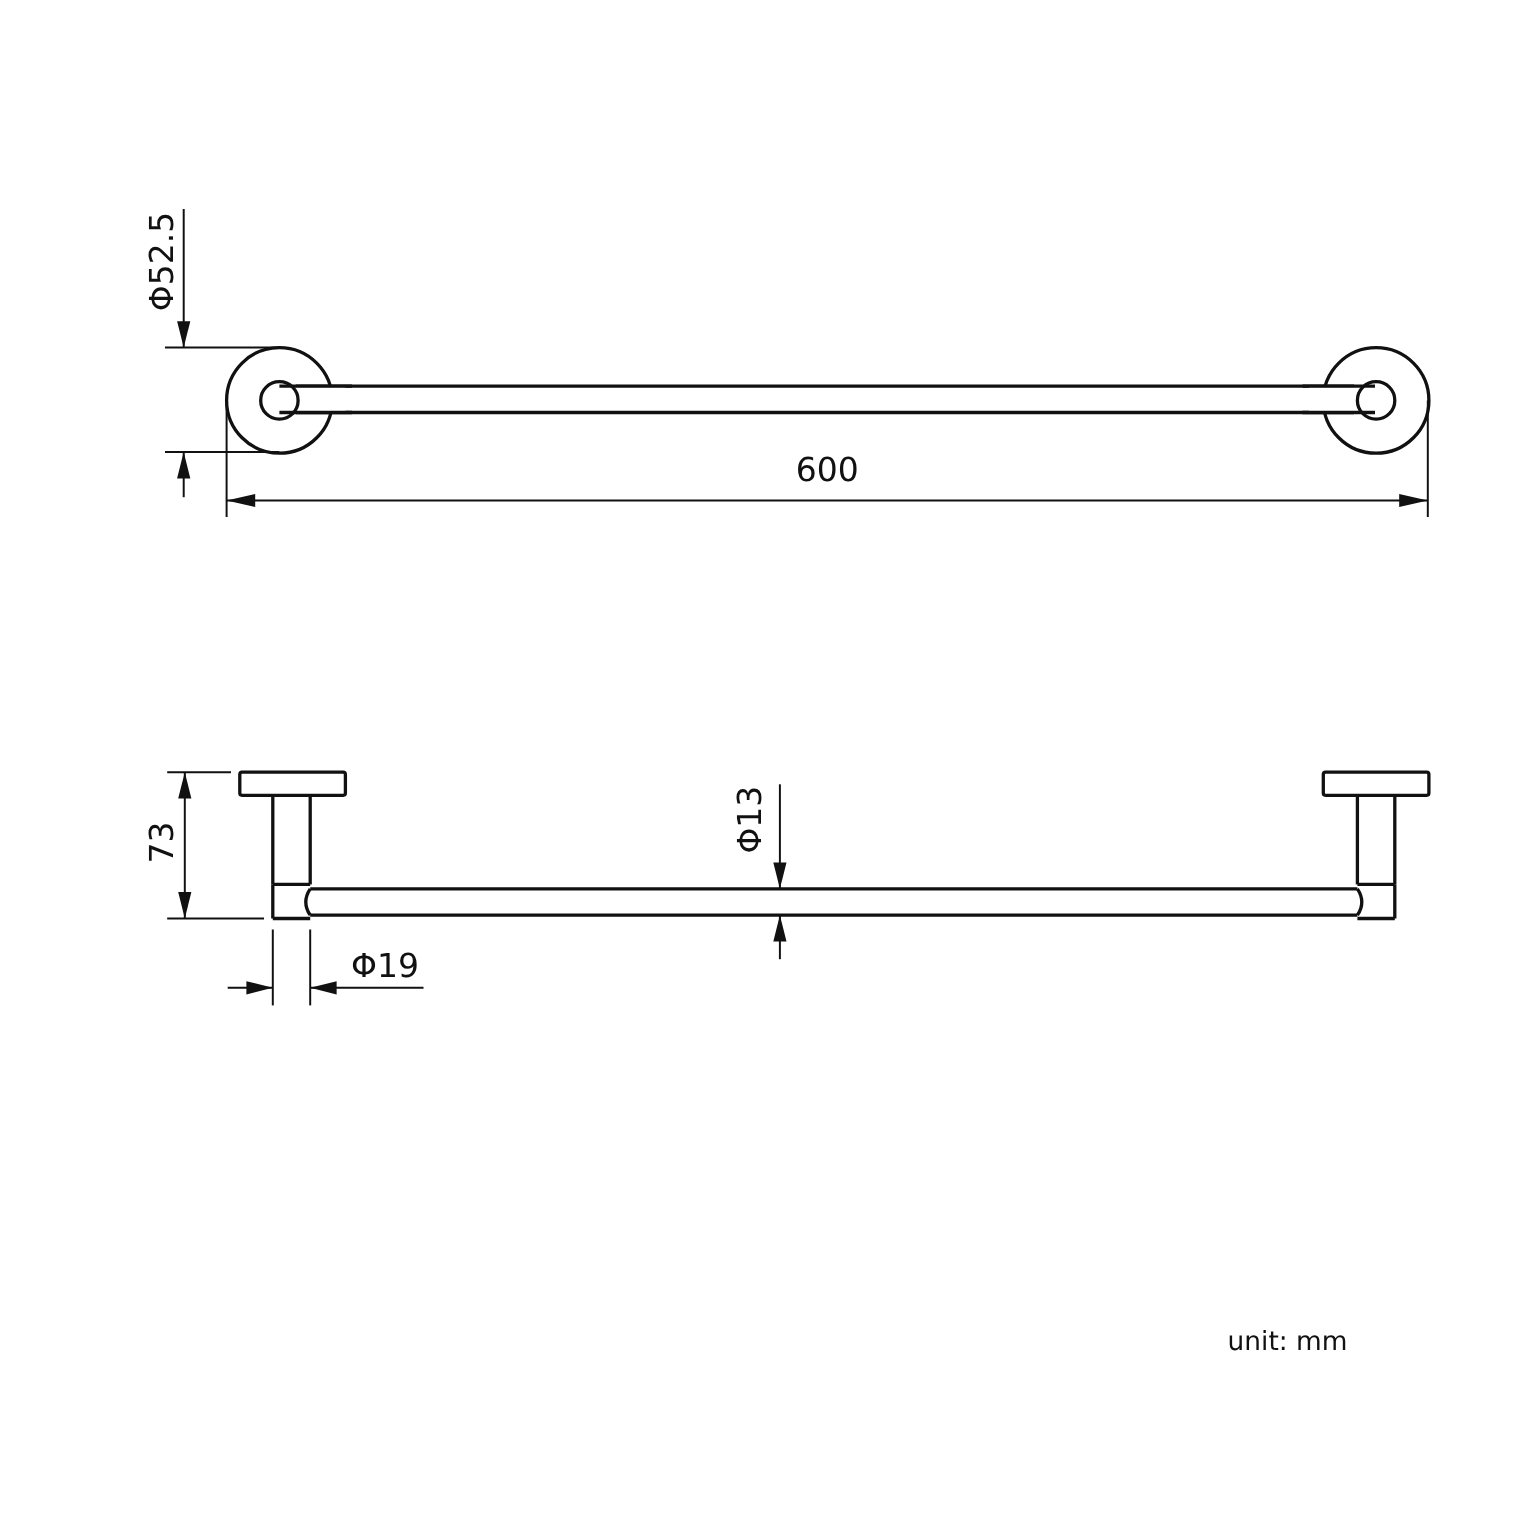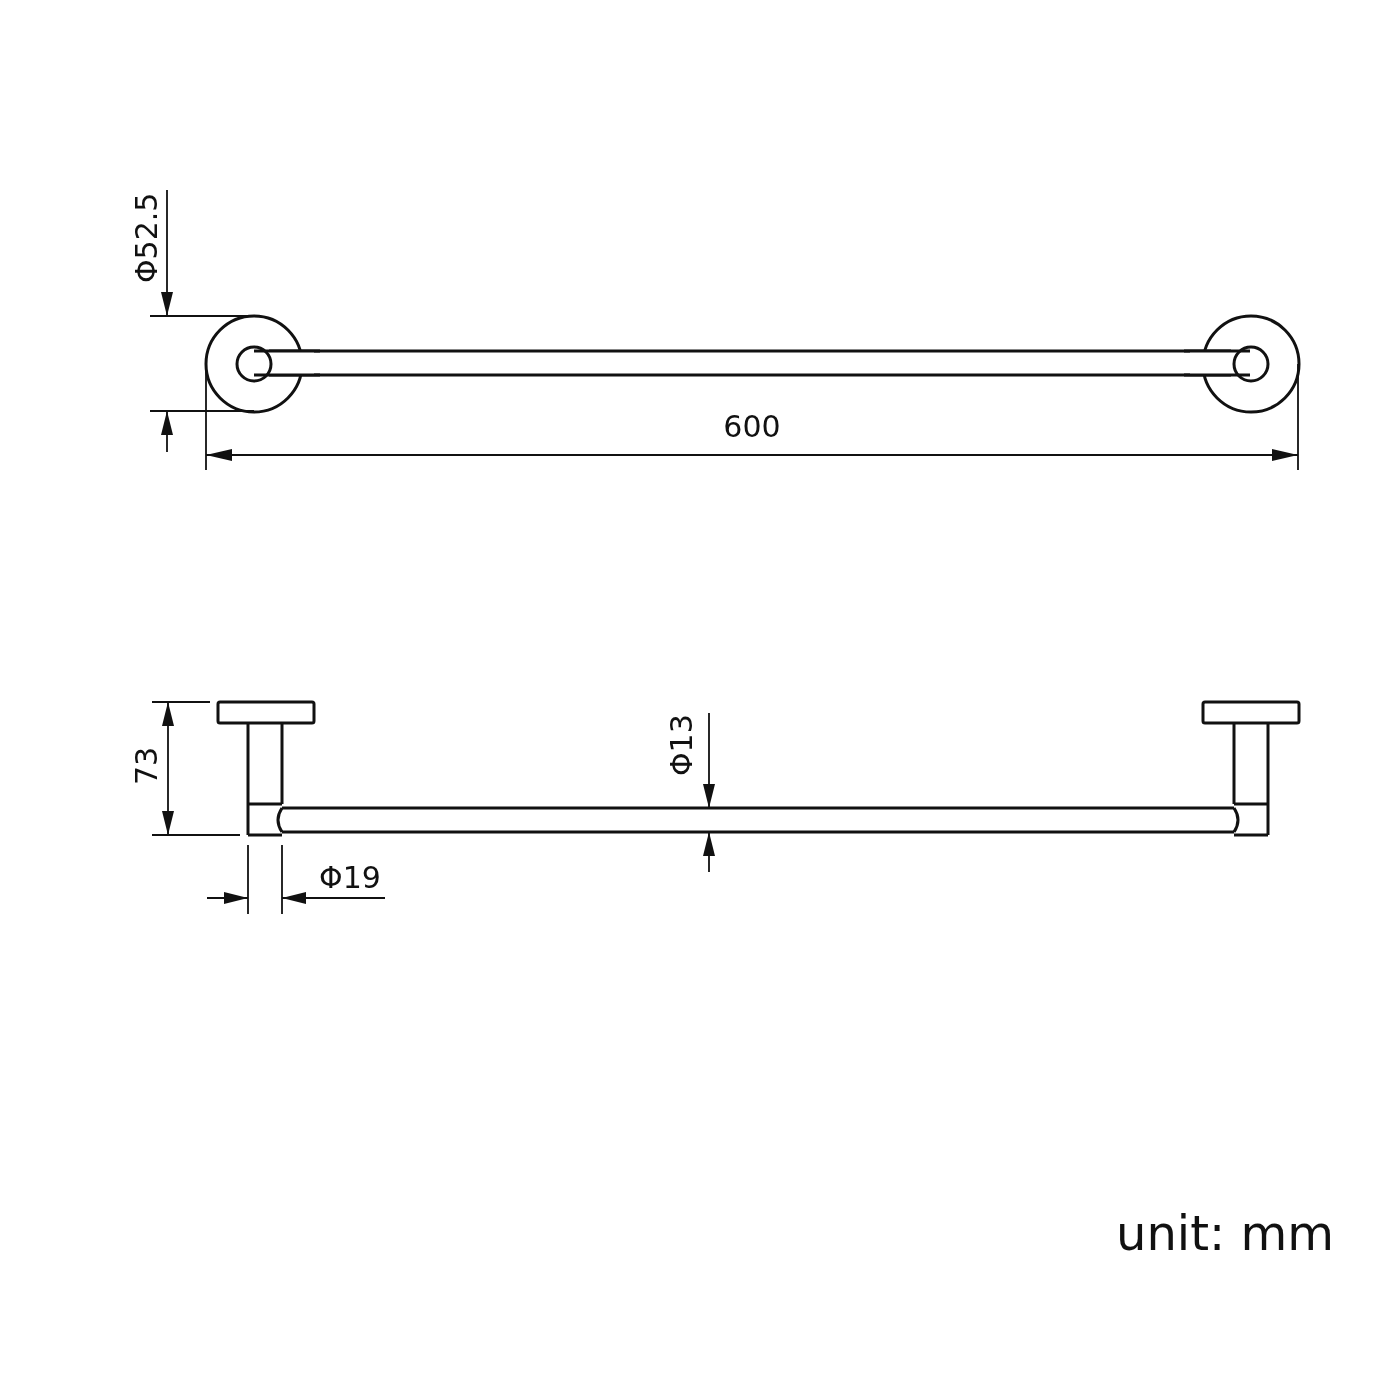--- a/index.html
+++ b/index.html
@@ -2,21 +2,21 @@
 <html><head>
 <meta charset="utf-8">
 <style>
   html, body { margin: 0; padding: 0; background: #ffffff; }
   body { width: 1392px; height: 1392px; position: relative; overflow: hidden; }
   svg { position: absolute; left: 0; top: 0; }
   .ln { stroke: #111; fill: none; }
   .thick { stroke-width: 3; }
   .thin { stroke-width: 1.8; }
   .dimtxt { font-family: "DejaVu Sans", sans-serif; font-size: 30px; fill: #111; }
-  .unit { position: absolute; left: 1116px; top: 1205px; font-family: "DejaVu Sans", sans-serif; font-size: 48px; color: #111; }
+  .unit { position: absolute; left: 1116px; top: 1205px; font-family: "DejaVu Sans", sans-serif; font-size: 24px; color: #111; }
 </style>
 </head>
 <body>
 
 <svg width="1392" height="1392" viewBox="0 0 1392 1392">
 
   <g>
 
     <line class="ln thick" x1="269" y1="351" x2="1231" y2="351"></line>
     <line class="ln thick" x1="269" y1="375" x2="1231" y2="375"></line>

